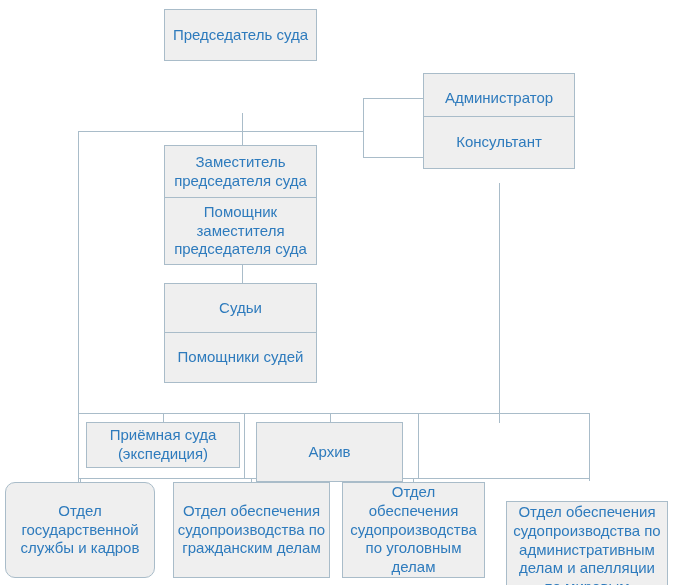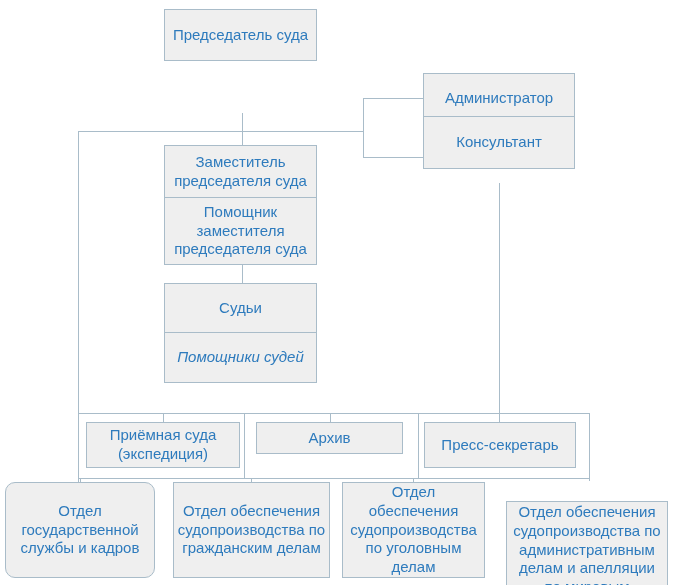--- a/index.html
+++ b/index.html
@@ -71,31 +71,28 @@
     </div>
     <div class="node" style="left: 164px; top: 145px; width: 153px; height: 53px;">
       <span>Заместитель председателя суда</span>
     </div>
     <div class="node" style="left: 164px; top: 197px; width: 153px; height: 68px;">
       <span>Помощник заместителя председателя суда</span>
     </div>
     <div class="node" style="left: 164px; top: 283px; width: 153px; height: 50px;">
       <span>Судьи</span>
     </div>
-    <div class="node" style="left: 164px; top: 332px; width: 153px; height: 51px; font-style: italic;">
+    <div class="node" style="left: 164px; top: 332px; width: 153px; height: 51px;">
       <span>Помощники судей</span>
     </div>
     <div class="node" style="left: 86px; top: 422px; width: 154px; height: 46px;">
       <span>Приёмная суда (экспедиция)</span>
     </div>
-    <div class="node" style="left: 256px; top: 422px; width: 147px; height: 32px;">
+    <div class="node" style="left: 256px; top: 422px; width: 147px; height: 60px;">
       <span>Архив</span>
-    </div>
-    <div class="node" style="left: 424px; top: 422px; width: 152px; height: 46px;">
-      <span>Пресс-секретарь</span>
     </div>
     <div class="node" style="left: 5px; top: 482px; width: 150px; height: 96px; border-radius: 10px;">
       <span>Отдел государственной службы и кадров</span>
     </div>
     <div class="node" style="left: 173px; top: 482px; width: 157px; height: 96px;">
       <span>Отдел обеспечения судопроизводства по гражданским делам</span>
     </div>
     <div class="node" style="left: 342px; top: 482px; width: 143px; height: 96px;">
       <span>Отдел обеспечения судопроизводства по уголовным делам</span>
     </div>

